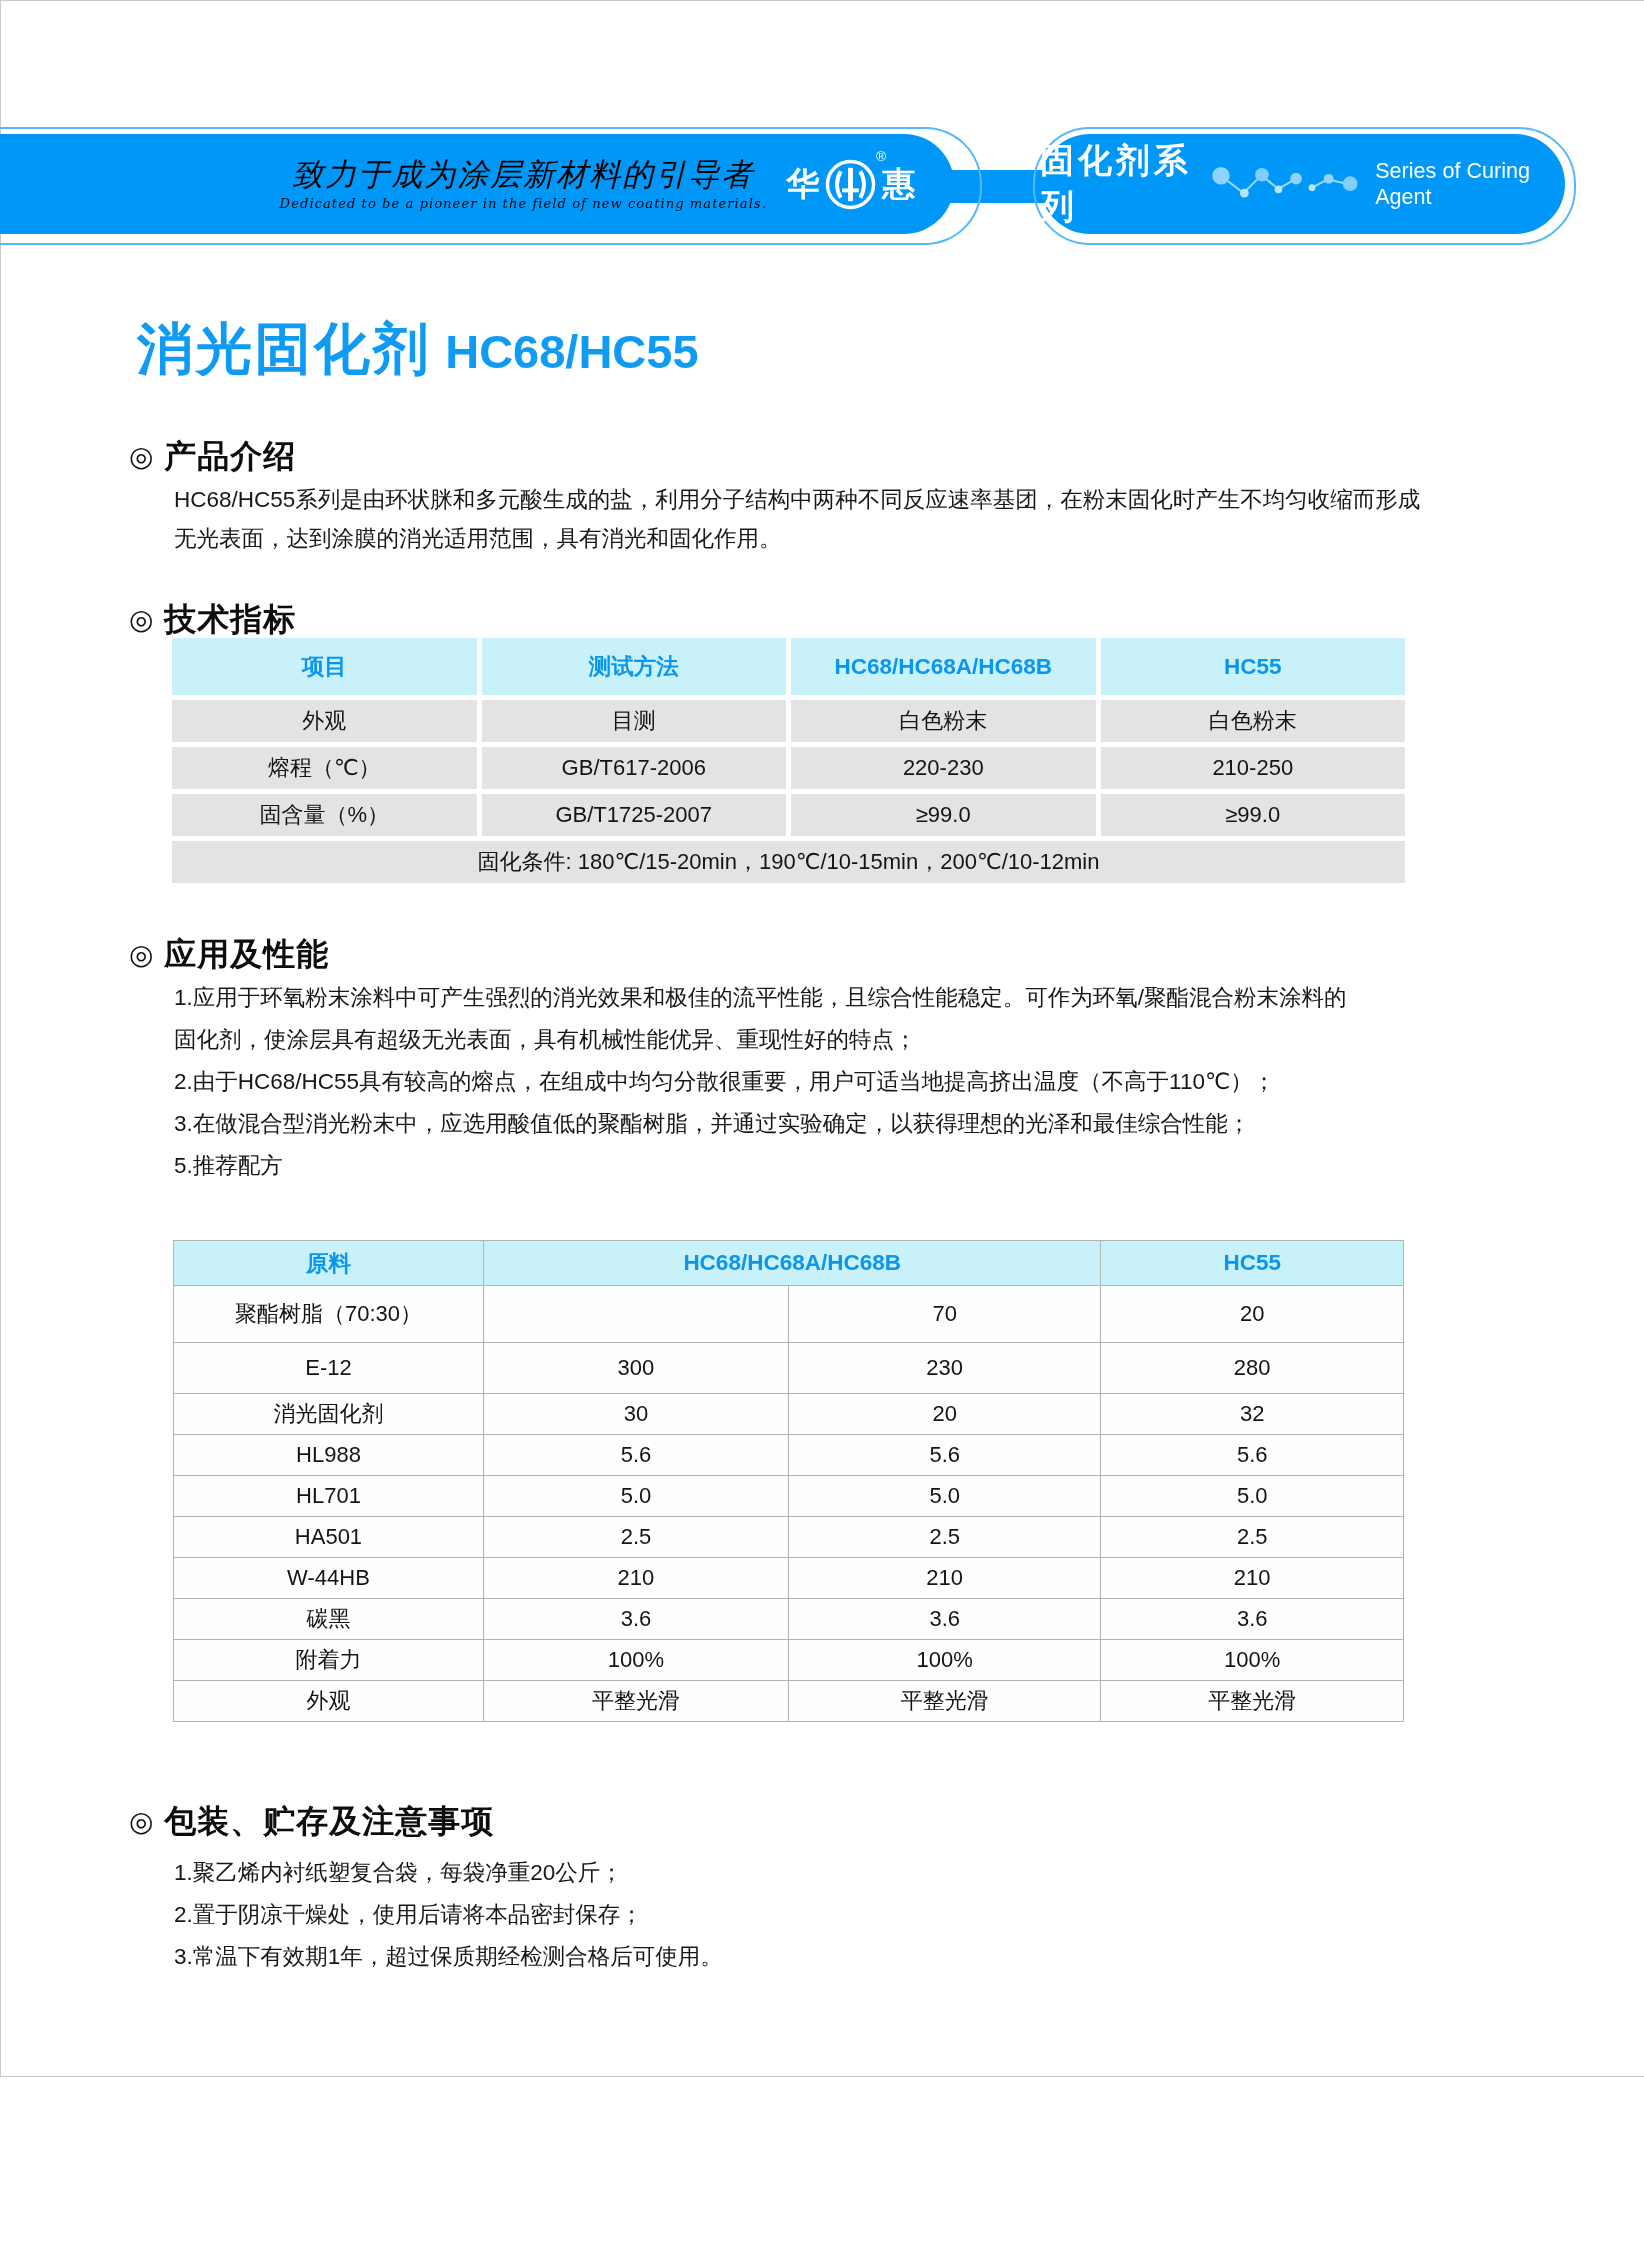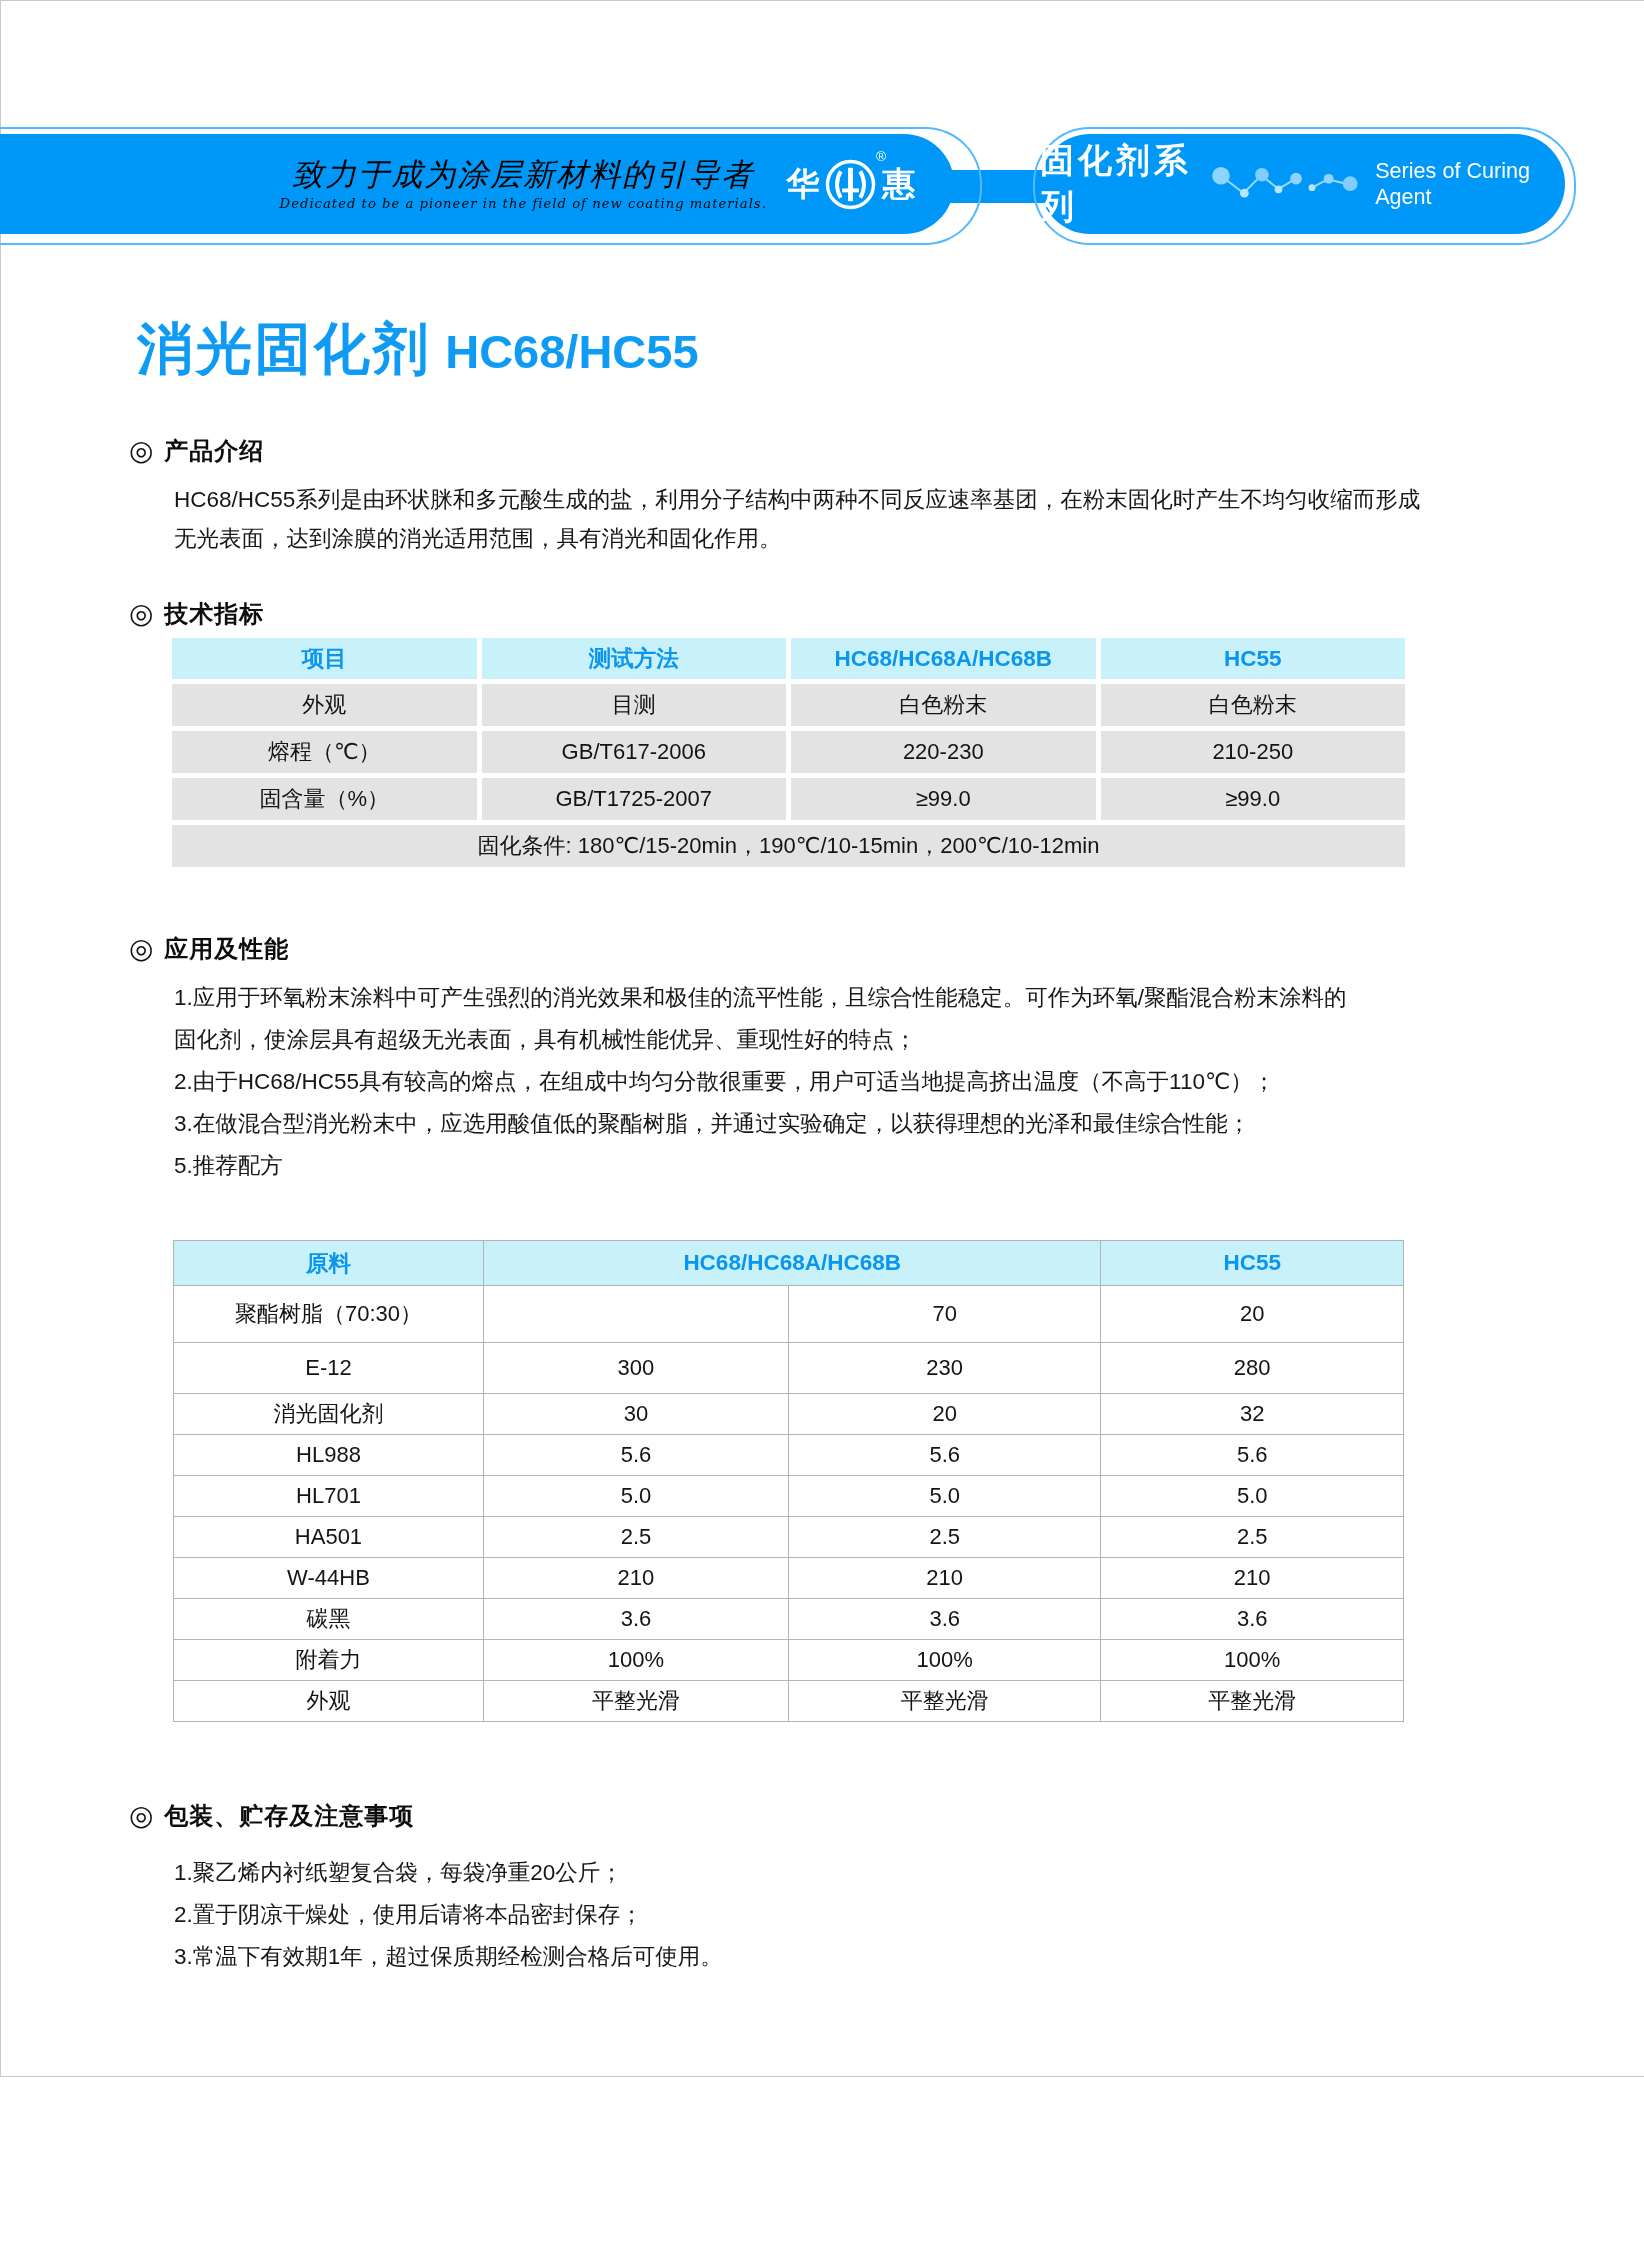--- a/index.html
+++ b/index.html
@@ -25,28 +25,28 @@
   .series-en{font-size:21.6px;}
 
   
   .title{position:absolute;left:137px;top:312px;display:flex;align-items:baseline;color:#0f9bf3;}
   .t-cn{font-size:56px;font-weight:900;letter-spacing:2.9px;}
   .t-model{font-size:47px;font-weight:900;margin-left:13.7px;}
 
   
   .sec-head{position:absolute;left:129px;display:flex;align-items:center;gap:10.8px;color:#0d0d0d;}
   .sec-marker{font-size:28px;line-height:28px;color:#111;}
-  .sec-title{font-size:24px;font-weight:bold;letter-spacing:1px;}
+  .sec-title{font-size:32px;font-weight:bold;letter-spacing:1px;}
 
   .body-text{position:absolute;left:174px;font-size:22.5px;line-height:39px;color:#171717;}
   .list p{margin:0;}
 
   
   .spec-table{position:absolute;left:167px;top:633px;width:1243px;border-collapse:separate;border-spacing:5.9px;table-layout:fixed;}
-  .spec-table th{height:41px;background:#c9f1fa;color:#0a96ee;font-size:22.5px;font-weight:bold;text-align:center;padding:0;}
+  .spec-table th{height:41px;background:#c9f1fa;color:#0a96ee;font-size:22.5px;font-weight:bold;text-align:center;padding:8px;}
   .spec-table td{height:42px;background:#e3e3e3;font-size:22px;text-align:center;padding:0;color:#141414;}
 
   
   .formula-table{position:absolute;left:173px;top:1240px;width:1231px;border-collapse:collapse;table-layout:fixed;}
   .formula-table th{height:44px;background:#c9f1fa;color:#0a96ee;font-size:22.5px;font-weight:bold;text-align:center;border:1px solid #b3b3b3;padding:0;}
   .formula-table td{height:40px;background:#fefefe;font-size:22px;text-align:center;border:1px solid #b3b3b3;padding:0;color:#141414;}
   .formula-table tr.fr0 td{height:56px;}
   .formula-table tr.fr1 td{height:50px;}
 </style>
 </head>

